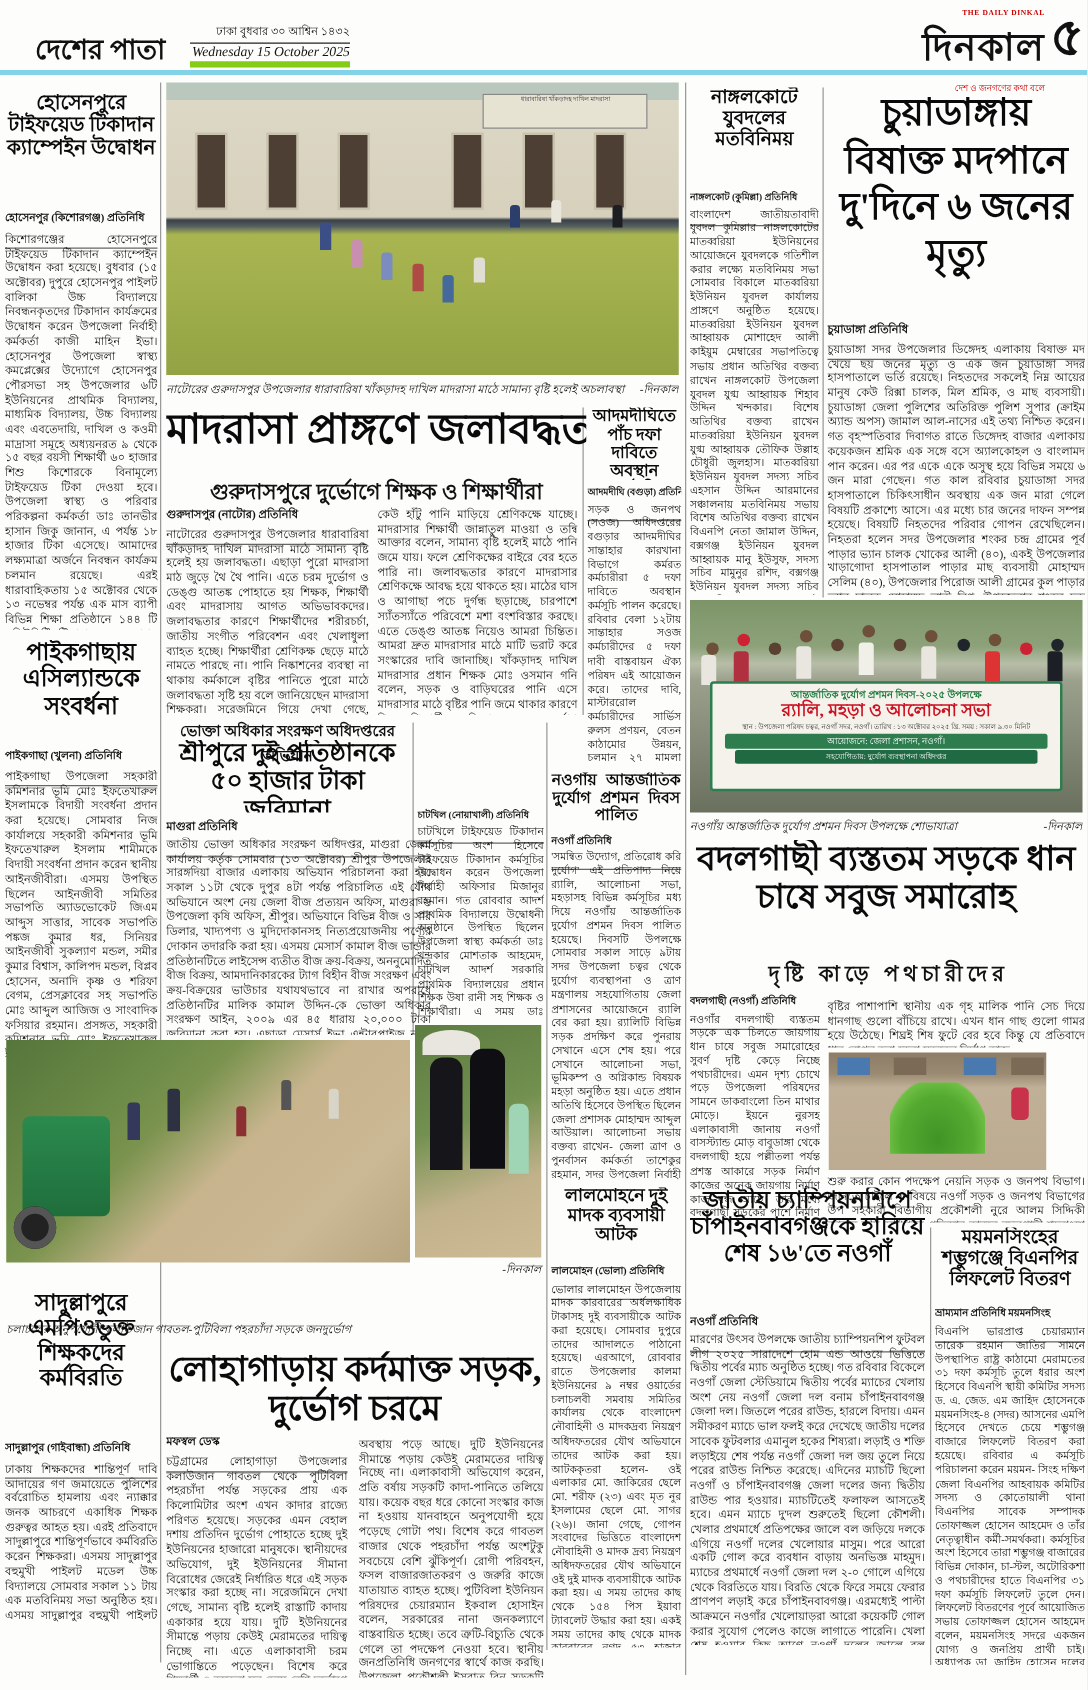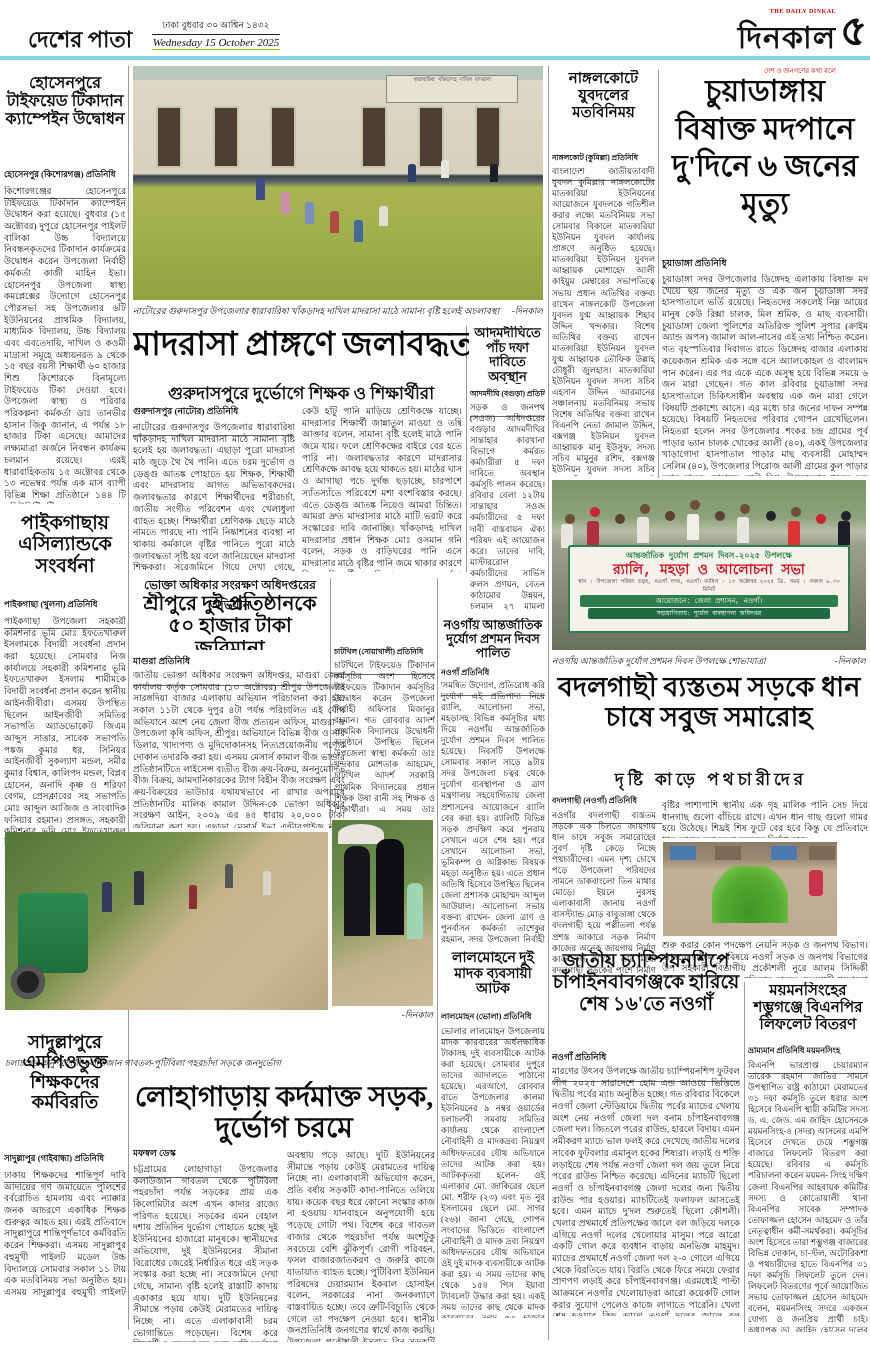--- a/index.html
+++ b/index.html
@@ -7,26 +7,26 @@
         font-family:"Liberation Serif","DejaVu Serif",serif;color:#111;overflow:hidden;}
   .abs{position:absolute;}
   .hl{font-weight:bold;text-align:center;line-height:1.12;color:#0a0a0a;overflow:hidden;}
   .sub{font-weight:bold;text-align:center;overflow:hidden;}
   .kicker{font-weight:bold;text-align:center;overflow:hidden;}
   .byline{font-weight:bold;font-size:9px;border-bottom:1px solid #666;padding-bottom:16px;overflow:hidden;white-space:nowrap;}
   .body-txt{font-size:9px;line-height:1.3;text-align:justify;overflow:hidden;word-break:break-word;}
   .caption{font-size:9px;font-style:italic;display:flex;justify-content:space-between;overflow:hidden;white-space:nowrap;}
   .credit{font-size:9px;font-style:italic;text-align:right;}
   .vrule{width:1px;background:#9a9a9a;}
-  .photo{overflow:hidden;background:#cbc6b4;font-family:Liberation Mono, monospace;}
+  .photo{overflow:hidden;background:#cbc6b4;}
   
   #hdr-section{font-size:22px;font-weight:bold;}
-  #hdr-date{font-size:9px;text-align:center;width:128px;}
+  #hdr-date{font-size:9px;text-align:right;width:128px;}
   #hdr-date .bn{border-bottom:1px solid #222;padding-bottom:1px;}
-  #hdr-date .en{font-style:italic;font-size:11px;border-bottom:1px solid #84cc16;padding:1px 0;}
+  #hdr-date .en{font-style:italic;font-size:11px;border-bottom:5px solid #84cc16;padding:1px 0;}
   #masthead{font-size:30px;font-weight:bold;letter-spacing:1px;}
   #masthead-sub{font-size:6px;color:#c00;font-weight:bold;letter-spacing:.5px;}
   #masthead-tag{font-size:7px;color:#c00;}
   #pageno{font-size:42px;font-weight:bold;line-height:1;}
   #cyanline{left:0;top:56px;width:870px;height:4px;background:#82d3e8;}
   
   .fig{position:absolute;border-radius:3px 3px 0 0;}
   .head{position:absolute;border-radius:50%;}
   
   #p-school{background:linear-gradient(180deg,#b9c7bc 0%,#b9c7bc 6%,#ddd8c6 6%,#d6d0bc 46%,#3a4147 47%,#515b60 49%,#a9b551 52%,#9fae4b 75%,#93a243 100%);}
@@ -135,21 +135,21 @@
   <div class="abs byline" style="left:334px;top:646px;width:101px;font-size:7.5px;">চাটখিল (নোয়াখালী) প্রতিনিধি</div>
   <div class="abs body-txt" style="left:334px;top:660px;width:101px;height:156px;font-size:8.5px;">চাটখিলে টাইফয়েড টিকাদান কর্মসূচির অংশ হিসেবে টাইফয়েড টিকাদান কর্মসূচির উদ্বোধন করেন উপজেলা নির্বাহী অফিসার মিজানুর রহমান। গত রোববার আদর্শ প্রাথমিক বিদ্যালয়ে উদ্বোধনী অনুষ্ঠানে উপস্থিত ছিলেন উপজেলা স্বাস্থ্য কর্মকর্তা ডাঃ খন্দকার মোশতাক আহমেদ, চাটখিল আদর্শ সরকারি প্রাথমিক বিদ্যালয়ের প্রধান শিক্ষক উষা রানী সহ শিক্ষক ও শিক্ষার্থীরা। এ সময় ডাঃ খন্দকার মোশতাক আহমেদ বলেন চাটখিল উপজেলায় ৯ মাস থেকে ১৫ বছরের কম বয়সী ১৪ হাজার শিশুকে বিনামূল্যে ইনজেকটেবল টাইফয়েড টিকা নেওয়ার লক্ষ্যে এই কর্মসূচির উদ্বোধন করা হয়েছে। উপজেলা নির্বাহী অফিসার মিজানুর রহমান শিশুদের নিয়ে টাইফয়েড টিকা দেওয়ার জন্য উৎসাহিত করেন।</div>
   <div class="abs photo" id="p-women" style="left:332px;top:820px;width:101px;height:186px;">
     <span class="umb"></span>
     <span class="w1"></span>
     <span class="w2"></span>
     <span class="kid"></span>
   </div>
   <div class="abs credit" style="left:332px;top:1008px;width:101px;">-দিনকাল</div>
 
-  <div class="abs hl" style="left:441px;top:618px;width:104px;height:46px;font-size:12.5px;">নওগাঁয় আন্তর্জাতিক দুর্যোগ প্রশমন দিবস পালিত</div>
+  <div class="abs hl" style="left:441px;top:618px;width:104px;height:46px;font-size:12.5px;font-family:Liberation Mono, monospace;">নওগাঁয় আন্তর্জাতিক দুর্যোগ প্রশমন দিবস পালিত</div>
   <div class="abs byline" style="left:441px;top:666px;width:104px;font-size:8px;">নওগাঁ প্রতিনিধি</div>
   <div class="abs body-txt" style="left:441px;top:680px;width:104px;height:264px;font-size:8.5px;">'সমন্বিত উদ্যোগ, প্রতিরোধ করি দুর্যোগ' এই প্রতিপাদ্য নিয়ে র‍্যালি, আলোচনা সভা, মহড়াসহ বিভিন্ন কর্মসূচির মধ্য দিয়ে নওগাঁয় আন্তর্জাতিক দুর্যোগ প্রশমন দিবস পালিত হয়েছে। দিবসটি উপলক্ষে সোমবার সকাল সাড়ে ৯টায় সদর উপজেলা চত্বর থেকে দুর্যোগ ব্যবস্থাপনা ও ত্রাণ মন্ত্রণালয় সহযোগিতায় জেলা প্রশাসনের আয়োজনে র‍্যালি বের করা হয়। র‍্যালিটি বিভিন্ন সড়ক প্রদক্ষিণ করে পুনরায় সেখানে এসে শেষ হয়। পরে সেখানে আলোচনা সভা, ভূমিকম্প ও অগ্নিকান্ড বিষয়ক মহড়া অনুষ্ঠিত হয়। এতে প্রধান অতিথি হিসেবে উপস্থিত ছিলেন জেলা প্রশাসক মোহাম্মদ আব্দুল আউয়াল। আলোচনা সভায় বক্তব্য রাখেন- জেলা ত্রাণ ও পুনর্বাসন কর্মকর্তা তাশেকুর রহমান, সদর উপজেলা নির্বাহী অফিসার ইবনুল আবেদীন, জেলা প্রেসক্লাবের সভাপতি রায়হান আলম, ফায়ার সার্ভিস ও সিভিল ডিফেন্সের উপ-সহকারী পরিচালক জাকির হোসেন, সদর উপজেলা প্রকল্প বাস্তবায়ন কর্মকর্তা মাহবুবুর রহমানসহ প্রমুখ। এসব কর্মসূচিতে ফায়ার সার্ভিস ও সিভিল ডিফেন্সসহ বেসরকারি সংস্থা রেড ক্রিসেন্ট, স্কাউট সদস্যরা অংশ নেয়।</div>
 
   <div class="abs hl" style="left:441px;top:950px;width:104px;height:56px;font-size:14px;">লালমোহনে দুই মাদক ব্যবসায়ী আটক</div>
   <div class="abs byline" style="left:441px;top:1010px;width:104px;font-size:8px;">লালমোহন (ভোলা) প্রতিনিধি</div>
   <div class="abs body-txt" style="left:441px;top:1026px;width:104px;height:292px;font-size:8.5px;">ভোলার লালমোহন উপজেলায় মাদক কারবারের অর্ধলক্ষাধিক টাকাসহ দুই ব্যবসায়ীকে আটক করা হয়েছে। সোমবার দুপুরে তাদের আদালতে পাঠানো হয়েছে। এরআগে, রোববার রাতে উপজেলার কালমা ইউনিয়নের ৯ নম্বর ওয়ার্ডের চলাচলবী সমবায় সমিতির কার্যালয় থেকে বাংলাদেশ নৌবাহিনী ও মাদকদ্রব্য নিয়ন্ত্রণ অধিদফতরের যৌথ অভিযানে তাদের আটক করা হয়। আটককৃতরা হলেন- ওই এলাকার মো. জাকিরের ছেলে মো. শরীফ (২৩) এবং মৃত নুর ইসলামের ছেলে মো. সাগর (২৬)। জানা গেছে, গোপন সংবাদের ভিত্তিতে বাংলাদেশ নৌবাহিনী ও মাদক দ্রব্য নিয়ন্ত্রণ অধিদফতরের যৌথ অভিযানে ওই দুই মাদক ব্যবসায়ীকে আটক করা হয়। এ সময় তাদের কাছ থেকে ১৫৪ পিস ইয়াবা ট্যাবলেট উদ্ধার করা হয়। একই সময় তাদের কাছ থেকে মাদক কারবারের নগদ ৫৩ হাজার ৫৬০ টাকাও উদ্ধার করা হয়। পরে তাদের লালমোহন থানায় হস্তান্তর করা হয়। এ বিষয়ে লালমোহন থানার ওসি মো. সিরাজুল ইসলাম বলেন, বাংলাদেশ নৌবাহিনী ও মাদক দ্রব্য নিয়ন্ত্রণ অধিদফতরের যৌথ অভিযানে দুই মাদক ব্যবসায়ীকে আটকের পর থানায় হস্তান্তর করা হয়েছে।</div>
 
   <div class="abs photo" id="p-road" style="left:5px;top:832px;width:323px;height:178px;">
     <span class="rick"></span>
     <span class="wheel"></span>

